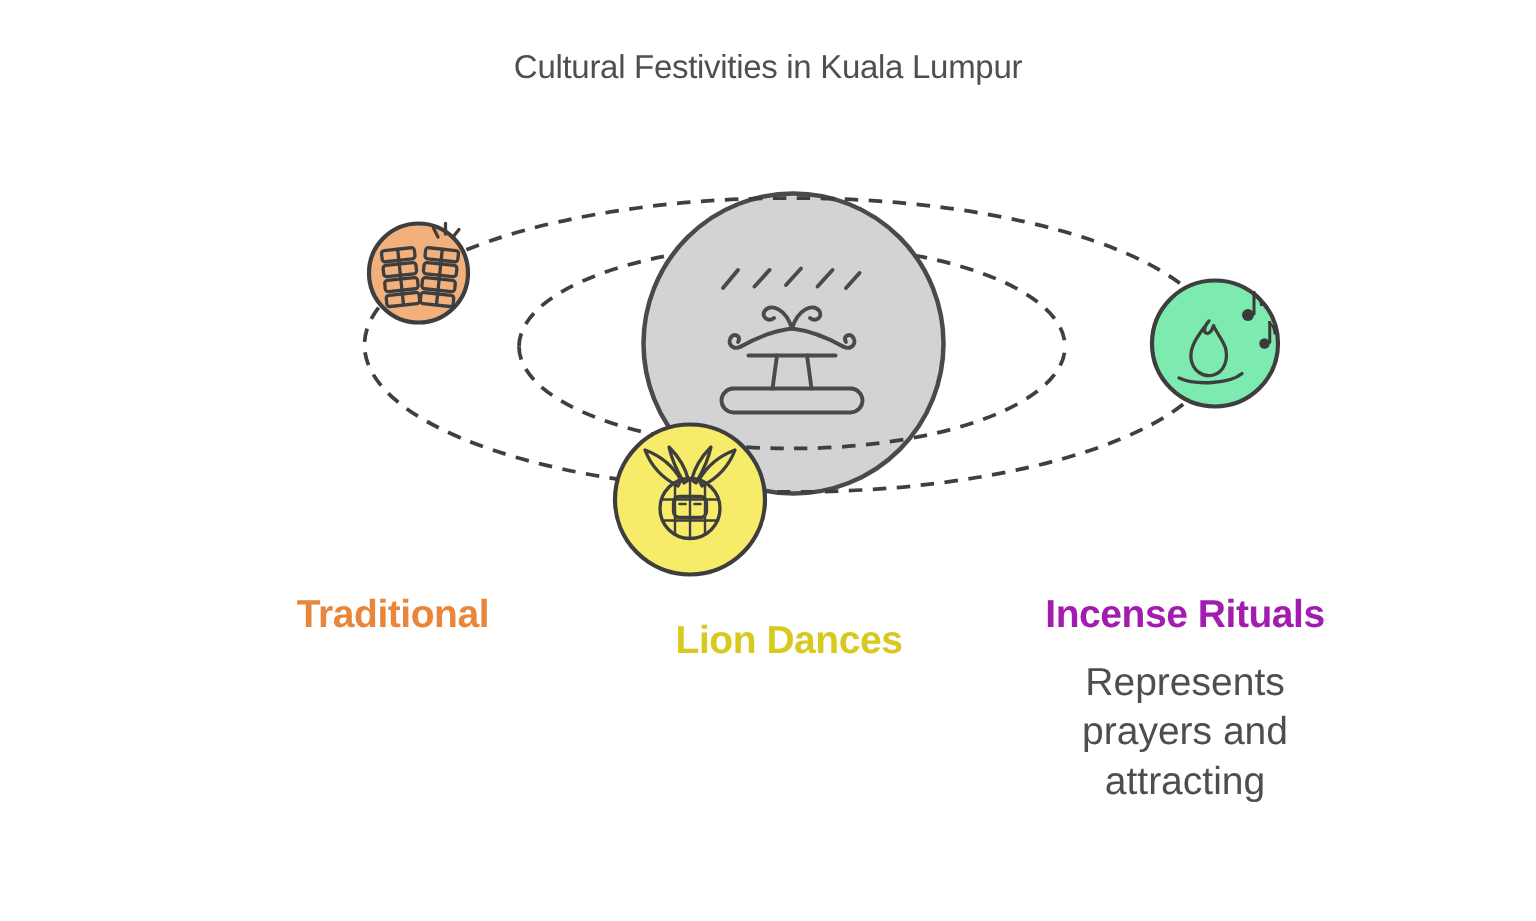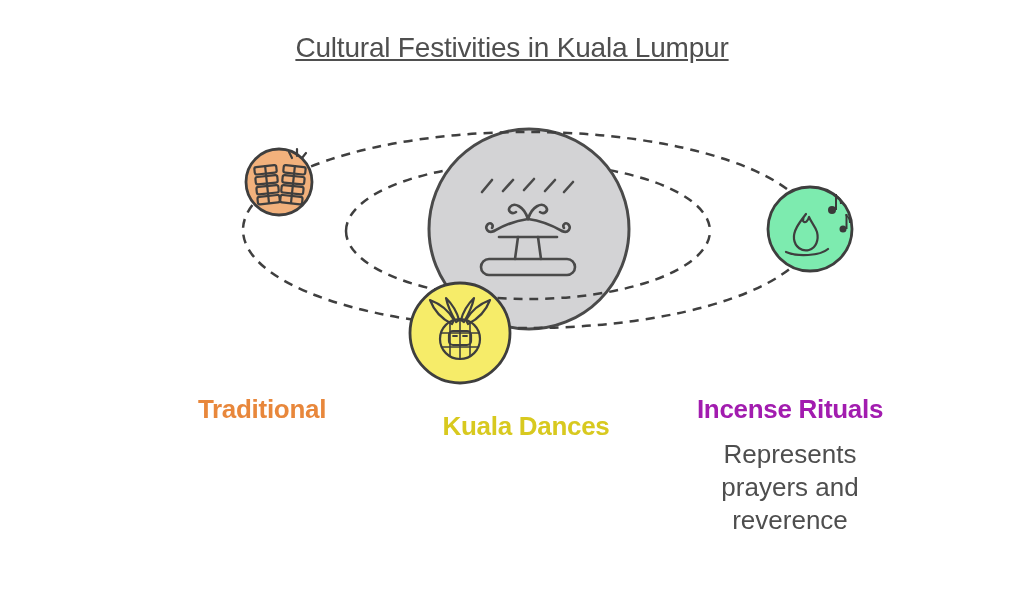--- a/index.html
+++ b/index.html
@@ -7,24 +7,23 @@
     position:relative;
     width:1024px;height:614px;
     background:#ffffff;
     overflow:hidden;
     font-family:"Liberation Sans", sans-serif;
   }
   #title{
     position:absolute;
     top:32px;left:0;width:100%;
     text-align:center;
-    font-size:28px;
+    font-size:22px;
     letter-spacing:-0.2px;
     color:#4f4f4f;
-    text-decoration:underline;
   }
   #orbit-svg{position:absolute;top:0;left:0;}
   .orbit{
     fill:none;
     stroke:#3f3f3f;
     stroke-width:2.5;
     stroke-dasharray:9 7;
   }
   .icon-stroke{
     fill:none;
@@ -170,23 +169,23 @@
         </g>
       </g>
     </g>
   </svg>
 
   <div class="block" id="block-firecrackers">
     <div class="heading" style="color: rgb(232, 135, 59);">Traditional</div>
   </div>
 
   <div class="block" id="block-lion-dances">
-    <div class="heading" style="color: rgb(216, 201, 31);">Kuala Dances</div>
+    <div class="heading" style="color: rgb(216, 201, 31);">Lion Dances</div>
   </div>
 
   <div class="block" id="block-incense-rituals">
     <div class="heading" style="color: #a21caf;">Incense Rituals</div>
     <div class="desc">Represents
 prayers and
-reverence</div>
+attracting</div>
   </div>
 
 </div>
 
 </body></html>

